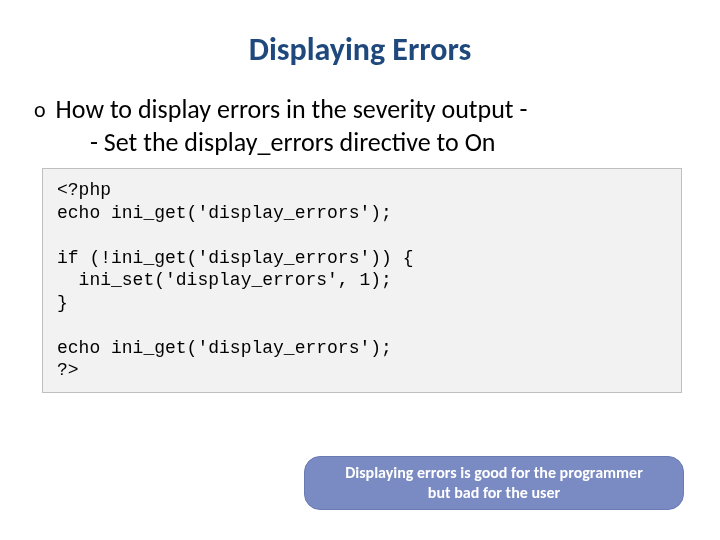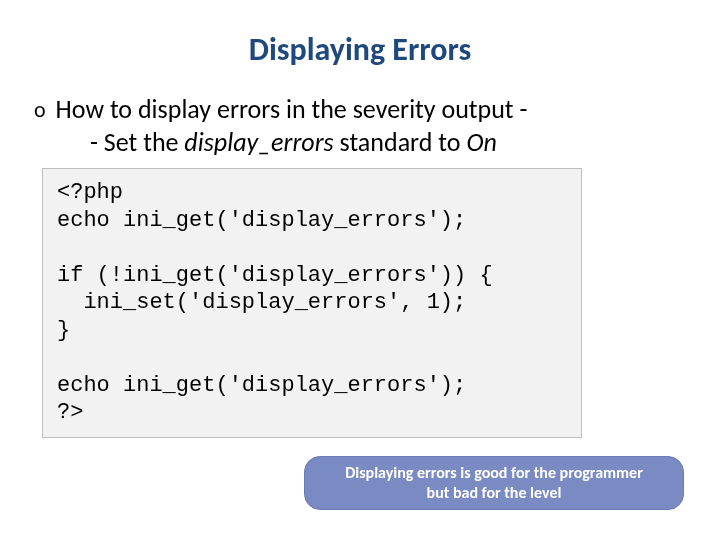--- a/index.html
+++ b/index.html
@@ -47,33 +47,32 @@
   }
   .sub-list {
     margin-left: 60px;
     font-size: 26px;
     line-height: 1.25;
   }
   .sub-item {
     margin-bottom: 2px;
   }
   .em {
-    font-style: italic;
   }
   .codebox {
     margin: 10px 12px 0 12px;
     border: 1px solid #bfbfbf;
     background: #f2f2f2;
     padding: 10px 14px 10px 14px;
     font-family: Consolas, "Courier New", monospace;
-    font-size: 22px;
+    font-size: 18px;
     line-height: 1.25;
     white-space: pre;
     color: #000;
-    width: 540px;
+    width: 640px;
     box-sizing: border-box;
   }
   .note {
     position: absolute;
     right: 36px;
     bottom: 30px;
     width: 380px;
     background: #7a8ac2;
     border: 1px solid #6a7ab2;
     border-radius: 16px;
@@ -94,33 +93,33 @@
 
   <div class="title">Displaying Errors</div>
 
   <div class="content">
     <div class="bullet">
       <span class="bullet-marker">o</span>
       <span class="bullet-text">How to display errors in the severity output -</span>
     </div>
     <div class="sub-list">
       <div class="sub-item">
-        <span>- Set the </span><span class="em">display_errors</span><span> standard to </span><span class="em">On</span>
+        <span>- Set the </span><span class="em">display_errors</span><span> directive to </span><span class="em">On</span>
       </div>
     </div>
   </div>
 
   <div class="codebox">&lt;?php
 echo ini_get('display_errors');
 
 if (!ini_get('display_errors')) {
   ini_set('display_errors', 1);
 }
 
 echo ini_get('display_errors');
 ?&gt;</div>
 
   <div class="note">
     <span>Displaying errors is good for the programmer</span>
-    <span class="note-line2">but bad for the level</span>
+    <span class="note-line2">but bad for the user</span>
   </div>
 
 </div>
 
 </body></html>

